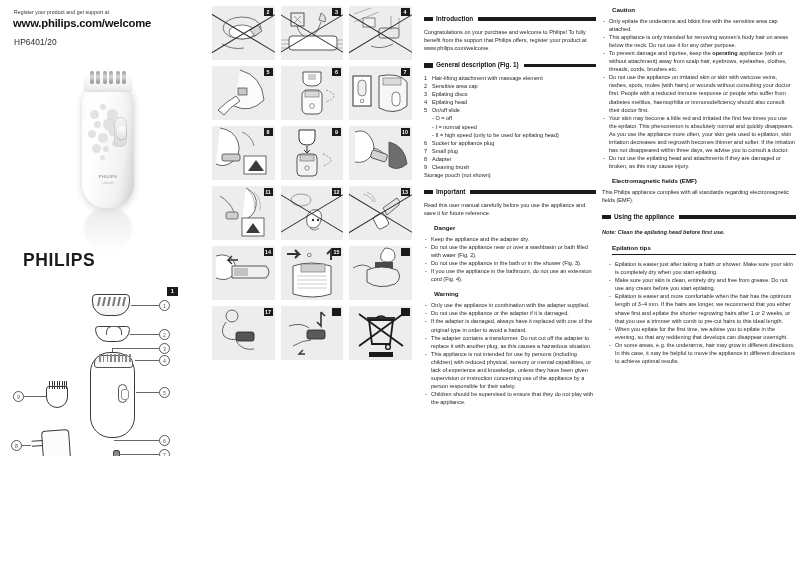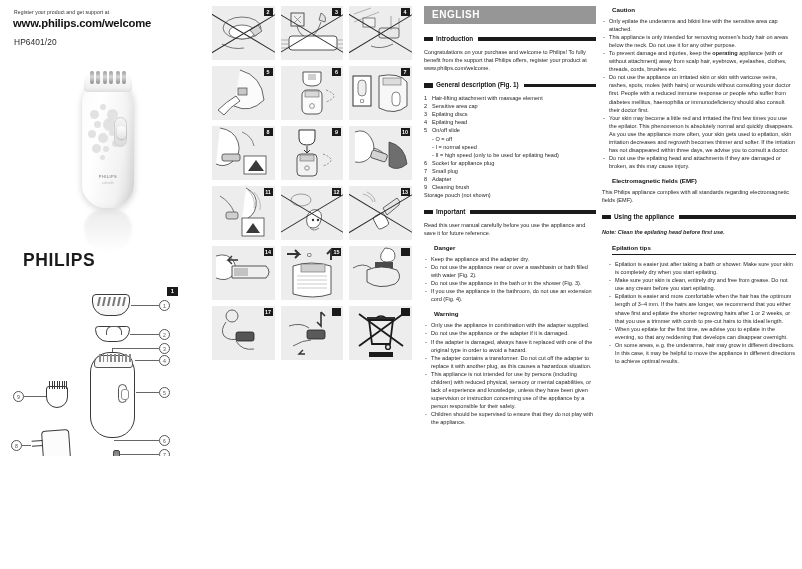--- a/index.html
+++ b/index.html
@@ -637,21 +637,20 @@
           <path d="M10 8 L54 40 M54 8 L10 40" stroke="#1b1b1b" stroke-width="1.8"></path>
           <rect x="20" y="46" width="24" height="5" fill="#1b1b1b"></rect>
         </svg>
         <div class="fignum dark">19</div>
       </div>
     </div>
   </div>
 
   <div class="col-txt col-mid">
 
-    <div class="lang-bar">ENGLISH</div>
 
     <div class="sect">
       <span class="sq"></span>
       <span class="st">Introduction</span>
       <span class="rule"></span>
     </div>
     <p class="body">Congratulations on your purchase and welcome to Philips! To fully benefit from the support that Philips offers, register your product at www.philips.com/welcome.</p>
 
     <div class="sect">
       <span class="sq"></span>

